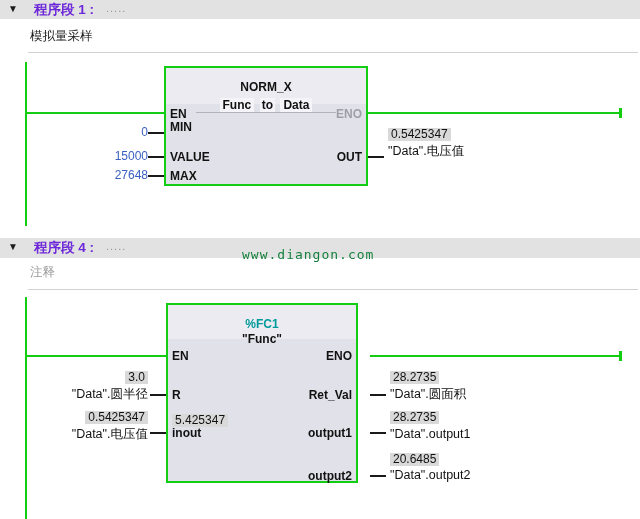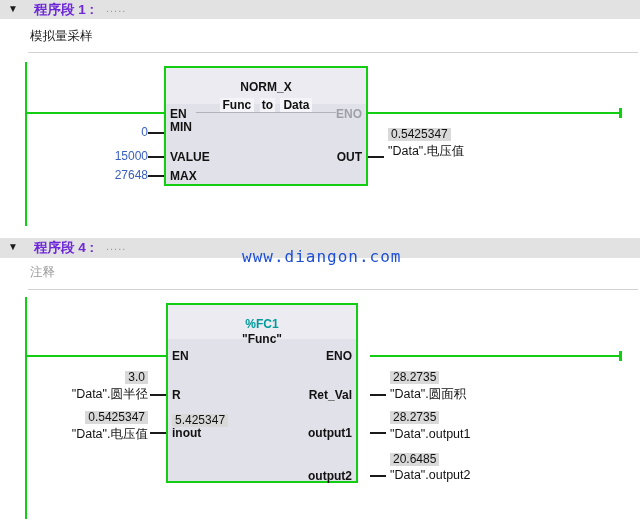--- a/index.html
+++ b/index.html
@@ -37,21 +37,21 @@
   .stub { position:absolute; height:2px; background:#1a1a1a; }
   .const { position:absolute; right:492px; text-align:right; font-size:12px; color:#3a5fc2; line-height:14px; white-space:nowrap; }
   .mon { position:absolute; font-size:12px; color:#111; background:#d9d9d9; padding:0 3px; line-height:13px; white-space:nowrap; }
   .mon.rpos { right:492px; text-align:center; }
   .opd { position:absolute; font-size:12.5px; color:#111; line-height:13px; white-space:nowrap; }
   .opd.rpos { right:492px; text-align:right; }
 
   .watermark {
     position:absolute; left:242px; top:247px; z-index:5;
     font-family:"DejaVu Sans Mono", "Liberation Mono", monospace;
-    font-size:16px; letter-spacing:1px; color:#1d4ed8;
+    font-size:13px; letter-spacing:1px; color:#15803d;
   }
 </style>
 </head>
 <body>
 
 <div class="screen">
 
   <div class="net-band" style="top:0;height:19px">
     <span class="tri">▼</span>
     <span class="net-title">程序段 1 :</span>

